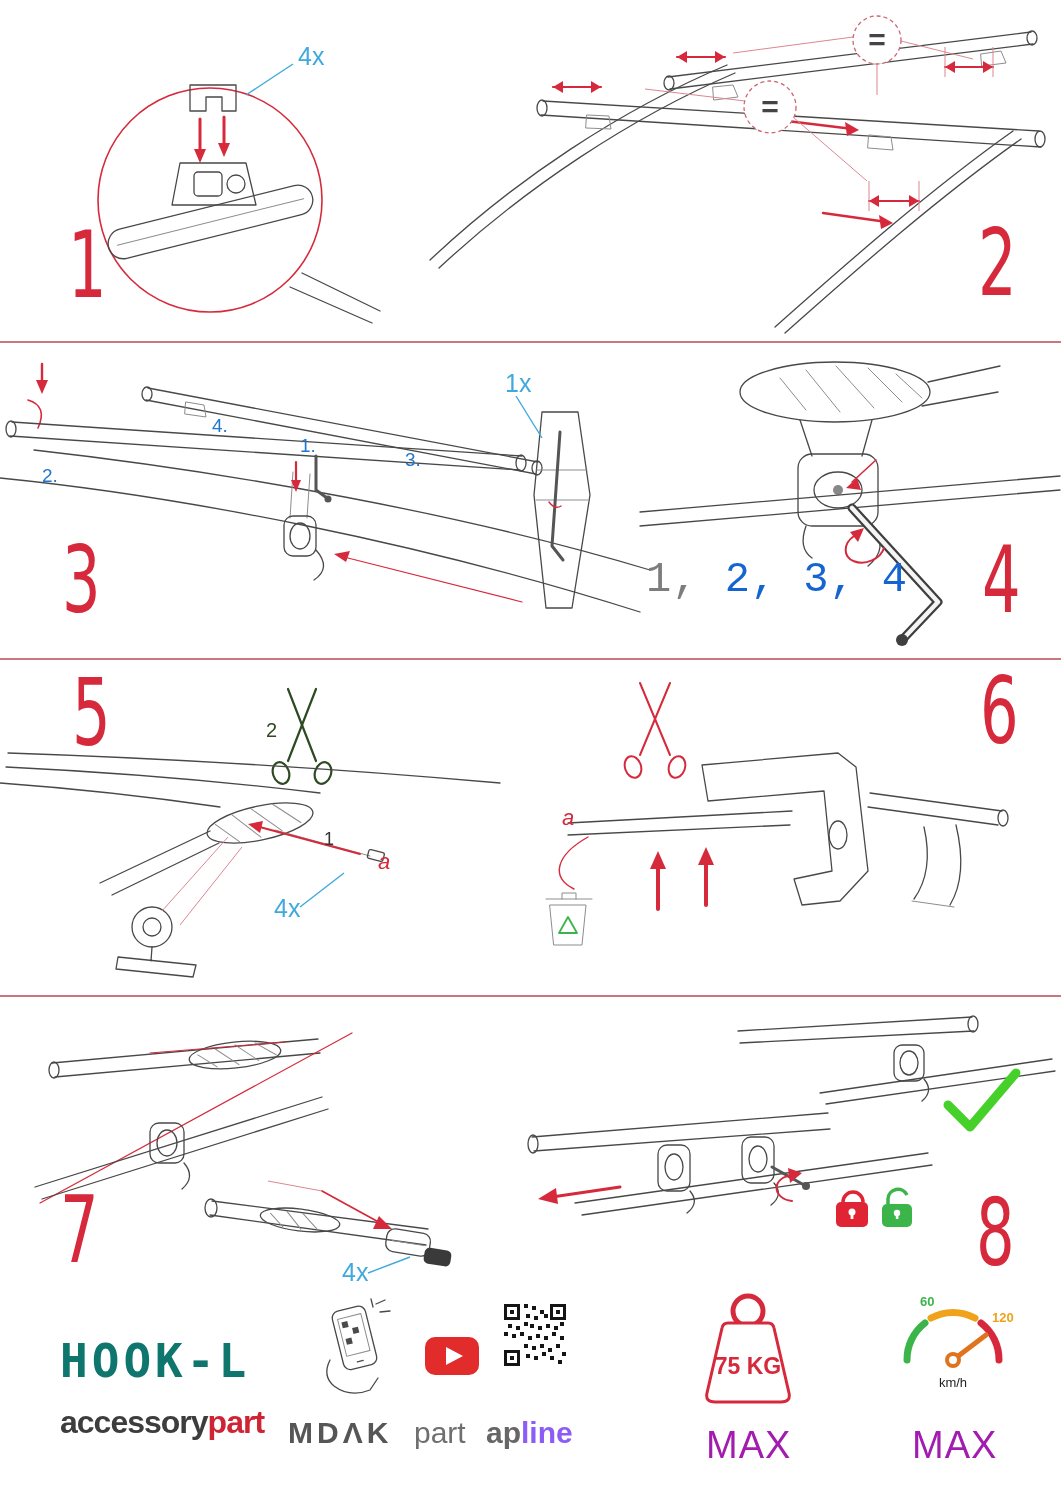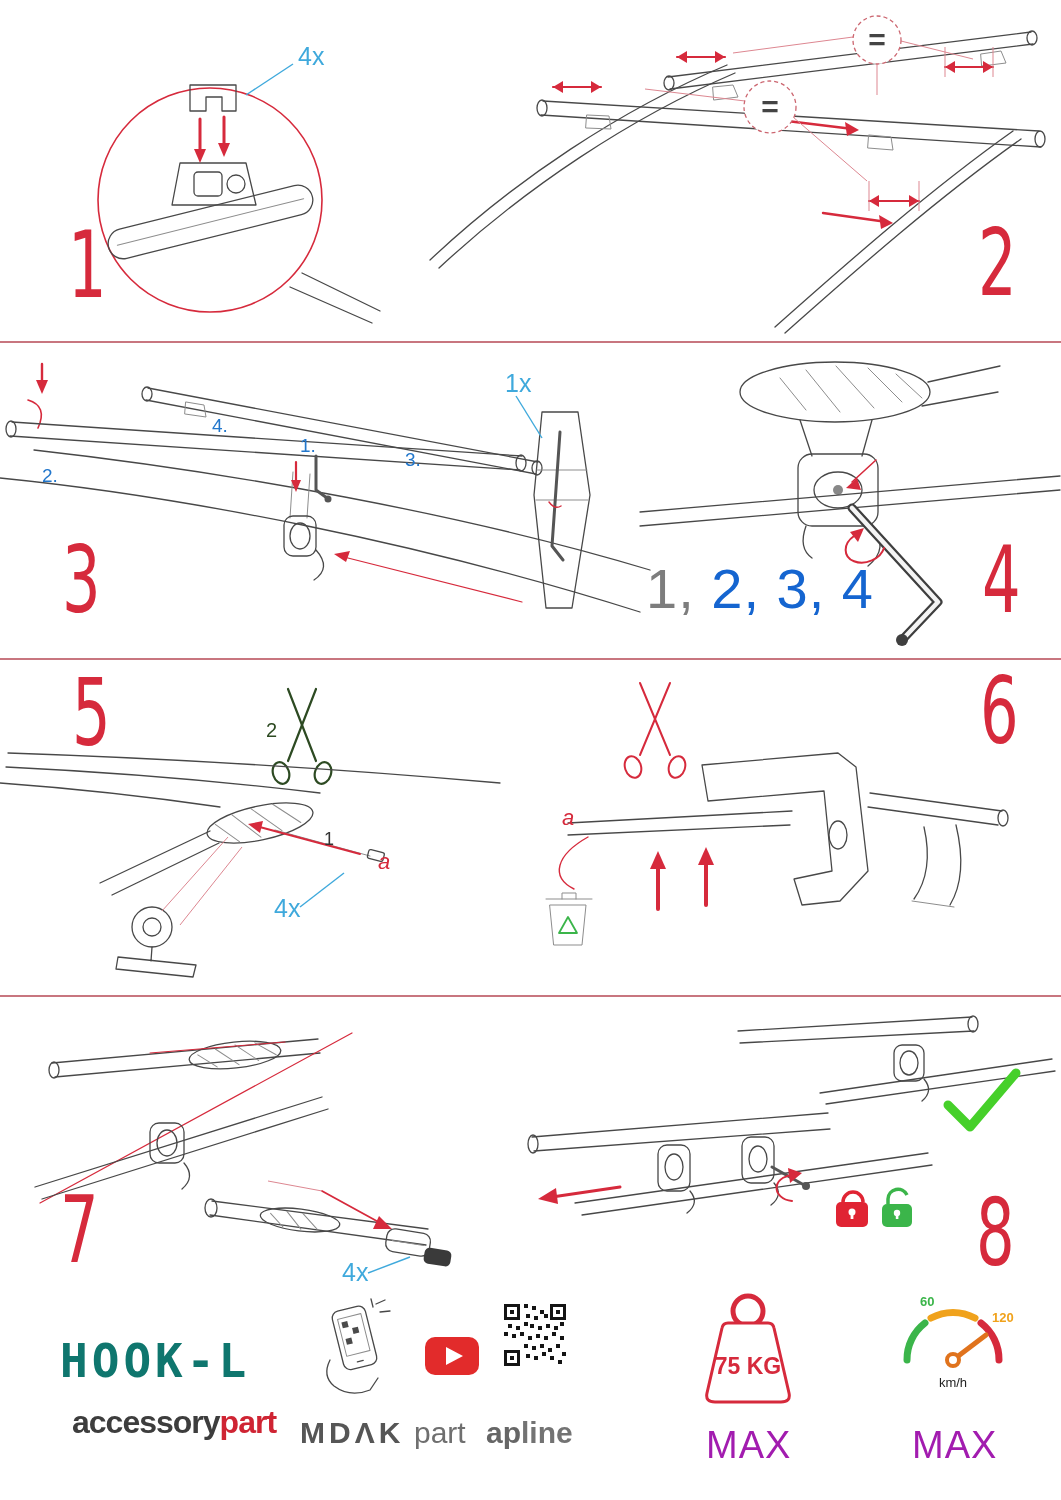--- a/index.html
+++ b/index.html
@@ -36,34 +36,34 @@
   .lock-r { stroke:#e02433; stroke-width:3.5; fill:none; }
   .lock-g { stroke:#3bb54a; stroke-width:3.5; fill:none; }
 
   .t-blue  { fill:#3fa9dc; font-size:25px; }
   .t-bstep { fill:#2277cc; font-size:19px; }
   .t-dark  { fill:#333; font-size:18px; }
   .t-red   { fill:#d62a3c; font-size:22px; font-style:italic; }
   .t-grn   { fill:#2d4a22; font-size:20px; }
   .t-eq    { fill:#444; font-size:30px; font-weight:bold; }
 
-  .seq { font-size:56px; letter-spacing:1px; }
+  .seq { font-size:42px; letter-spacing:1px;font-family:Liberation Mono, monospace; }
   .seq .g { color:#7d7d7d; }
   .seq .b { color:#1565d0; }
 
   .hookl { font-family:"DejaVu Sans Mono", monospace; font-weight:bold;
            font-size:46px; color:#0f766e; letter-spacing:4px; }
-  .brand { font-size:32px; font-weight:bold; letter-spacing:-1px;margin-left:12px; }
+  .brand { font-size:32px; font-weight:bold; letter-spacing:-1px; }
   .brand-g { color:#3d3d3d; }
   .brand-r { color:#cf2433; }
   .logo-mdak { font-size:30px; font-weight:bold; color:#565656; letter-spacing:4px; }
   .logo-ipqi { font-size:30px; color:#6f6f6f; }
   .logo-apline { font-size:30px; font-weight:bold; }
   .logo-apline .g { color:#666; }
-  .logo-apline .r { color:#737373; }
+  .logo-apline .r { color:#8b5cf6; }
   .max-label { font-size:38px; color:#a21caf; font-weight:500; letter-spacing:1px; }
 
   .wring { stroke:#d62a3c; stroke-width:5; fill:none; }
   .wbody { stroke:#d62a3c; stroke-width:3; fill:#fff; stroke-linejoin:round; }
   .t-weight { fill:#d62a3c; font-size:23px; font-weight:bold; }
   .arc-g { stroke:#3bb54a; stroke-width:7; fill:none; stroke-linecap:round; }
   .arc-o { stroke:#f0a21c; stroke-width:7; fill:none; stroke-linecap:round; }
   .arc-r { stroke:#d62a3c; stroke-width:7; fill:none; stroke-linecap:round; }
   .needle { stroke:#e0731d; stroke-width:5; stroke-linecap:round; }
   .pivot { stroke:#e0731d; stroke-width:4; fill:#fff; }
@@ -400,21 +400,21 @@
       <rect x="26" y="12" width="34" height="60" rx="7"></rect>
       <rect x="31" y="20" width="24" height="38" class="la2"></rect>
       <rect x="34" y="24" width="6" height="6" fill="#4a4a4a" stroke="none"></rect>
       <rect x="43" y="32" width="6" height="6" fill="#4a4a4a" stroke="none"></rect>
       <rect x="34" y="41" width="6" height="6" fill="#4a4a4a" stroke="none"></rect>
       <line x1="40" y1="66" x2="46" y2="66"></line>
     </g>
     <path class="la" d="M64,8 l9,-4 M68,16 l10,-1 M59,3 l2,8"></path>
     <path class="la" d="M18,64 q-8,16 4,26 q16,12 36,4 l8,-12"></path>
   </svg>
-  <div class="abs logo-mdak" style="left:300px;top:1416px">MDΛK</div>
+  <div class="abs logo-mdak" style="left:288px;top:1416px">MDΛK</div>
 
   <svg class="abs" style="left:424px;top:1336px" width="56" height="40" viewBox="0 0 56 40">
     <rect x="1" y="1" width="54" height="38" rx="10" fill="#e22b2b"></rect>
     <polygon points="22,11 22,29 39,20" fill="#fff"></polygon>
   </svg>
   <div class="abs logo-ipqi" style="left:414px;top:1416px">part</div>
 
   <svg class="abs" style="left:504px;top:1304px" width="62" height="62" viewBox="0 0 62 62">
     <path fill="#141414" d="M0,0h16v16h-16z M46,0h16v16h-16z M0,46h16v16h-16z"></path>
     <path fill="#ffffff" d="M3,3h10v10h-10z M49,3h10v10h-10z M3,49h10v10h-10z"></path>

